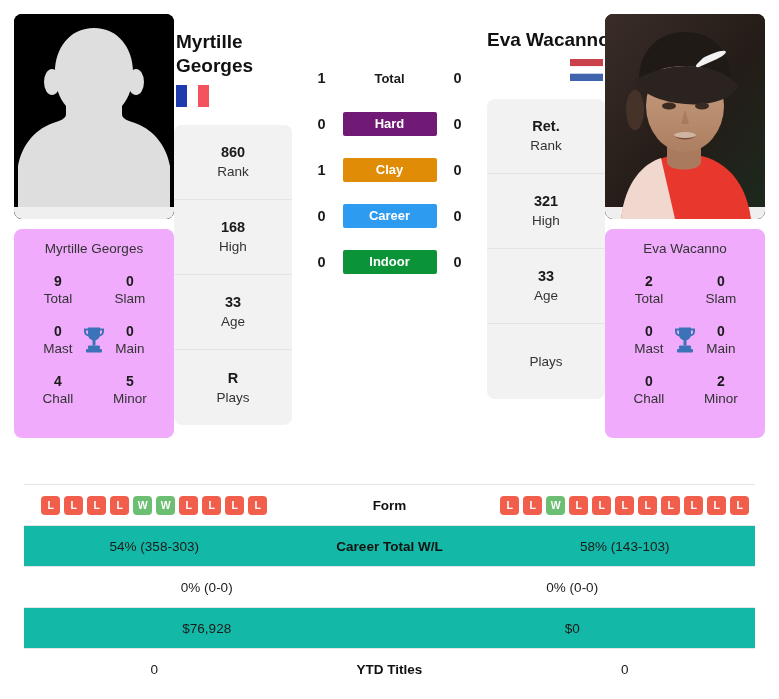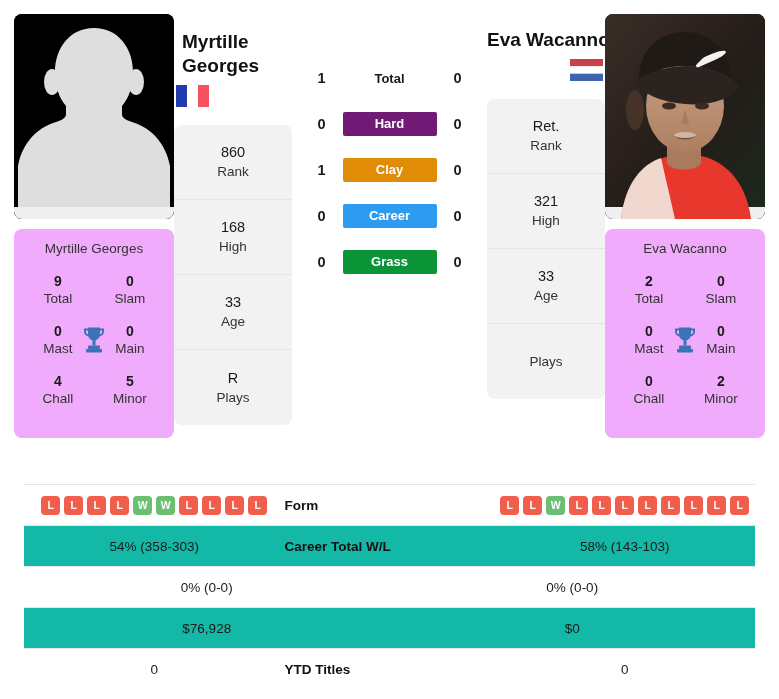--- a/index.html
+++ b/index.html
@@ -76,21 +76,21 @@
   
   .name-col { width: 118px; flex: 0 0 118px; padding-top: 16px; }
   .name-col.right { padding-top: 14px; }
 
   .pname {
     font-size: 19px;
     font-weight: bold;
     line-height: 24px;
     color: #111;
   }
-  .pname.left { text-align: left; padding-left: 8px; }
+  .pname.left { text-align: left; padding-left: 2px; }
   .pname.right { text-align: right; padding-right: 2px; white-space: nowrap; }
 
   .flagwrap { margin-top: 7px; }
   .flagwrap.left { text-align: left; padding-left: 2px; }
   .flagwrap.right { text-align: right; padding-right: 2px; }
 
   .flag { display: inline-block; width: 33px; height: 22px; overflow: hidden; }
   .flag svg { display: block; }
 
   .rank-card {
@@ -101,21 +101,21 @@
   }
   .rank-cell {
     height: 75px;
     display: flex;
     flex-direction: column;
     align-items: center;
     justify-content: center;
     border-bottom: 1px solid #e4e4e4;
   }
   .rank-cell:last-child { border-bottom: none; }
-  .rk-val { font-size: 14.5px; font-weight: normal; line-height: 20px; }
+  .rk-val { font-size: 14.5px; font-weight: bold; line-height: 20px; }
   .rk-lab { font-size: 13.5px; color: #333; line-height: 20px; }
 
   
   .h2h { flex: 1; padding-top: 52px; }
   .h2h-row {
     display: flex;
     align-items: center;
     justify-content: center;
     margin-bottom: 22px;
     height: 24px;
@@ -155,21 +155,21 @@
   .trow.shade { background: #14b8a6; }
   .tside {
     flex: 1;
     text-align: center;
     font-size: 13.5px;
     color: #1a1a1a;
   }
   .tmid {
     width: 210px;
     flex: 0 0 210px;
-    text-align: left;
+    text-align: center;
     font-size: 13.5px;
     font-weight: bold;
     color: #111;
   }
 
   .form-strip {
     display: flex;
     justify-content: center;
     gap: 4px;
   }
@@ -303,21 +303,21 @@
       <div class="h2h-row">
         <div class="h2h-score">0</div>
         <div class="h2h-mid">
           <span class="surf-badge" id="badge-indoor" style="background: rgb(45, 155, 240);">Career</span>
         </div>
         <div class="h2h-score">0</div>
       </div>
       <div class="h2h-row">
         <div class="h2h-score">0</div>
         <div class="h2h-mid">
-          <span class="surf-badge" id="badge-grass" style="background: rgb(11, 148, 55);">Grass</span>
+          <span class="surf-badge" id="badge-grass" style="background: rgb(11, 148, 55);">Indoor</span>
         </div>
         <div class="h2h-score">0</div>
       </div>
     </div>
 
     <div class="name-col right">
       <div class="pname right">
         <span>Eva Wacanno</span>
       </div>
       <div class="flagwrap right">

